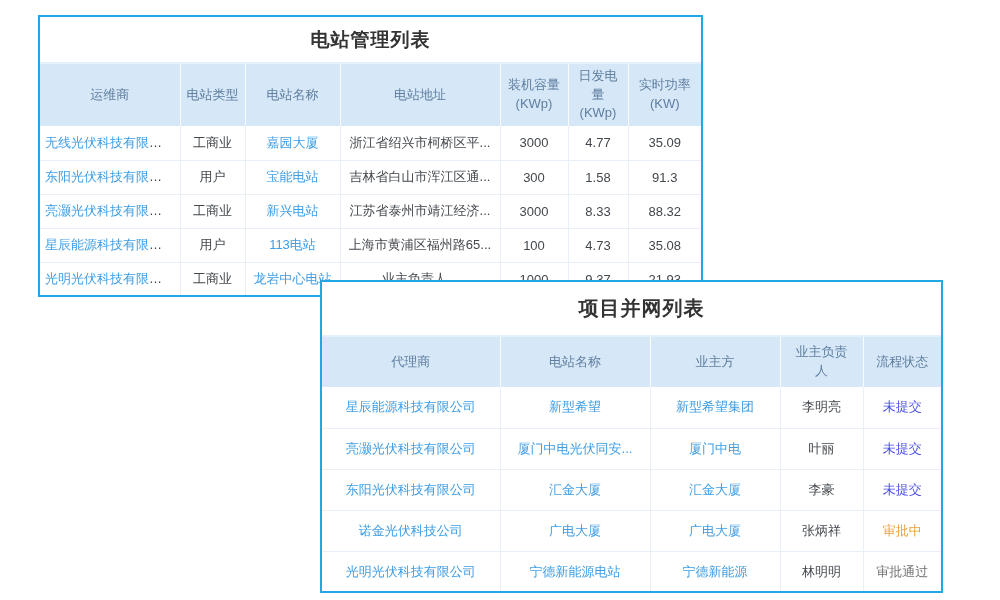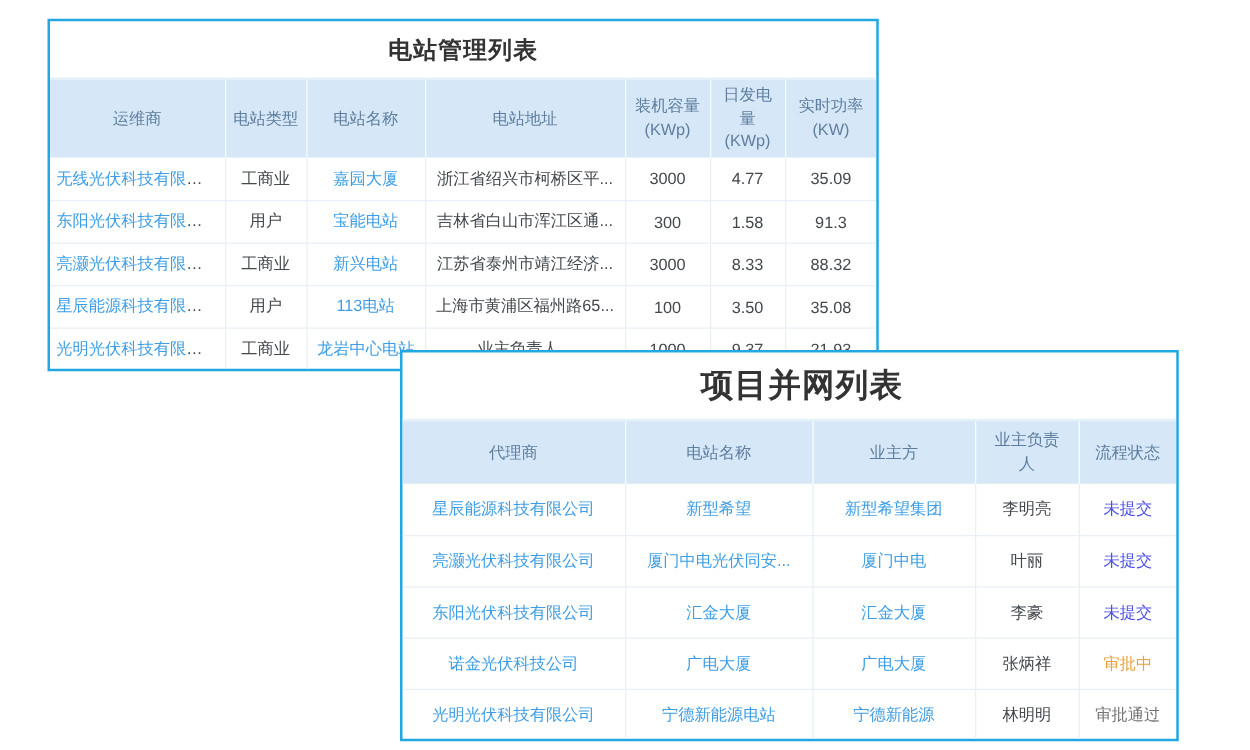--- a/index.html
+++ b/index.html
@@ -16,21 +16,21 @@
     background:#ffffff;
     border:2px solid #21A7E2;
   }
   #card1 { left:38px;  top:15px;  width:665px; height:282px; overflow:hidden; }
   #card2 { left:320px; top:280px; width:623px; height:313px; overflow:hidden; z-index:2; }
   .card-title {
     display:flex; align-items:center; justify-content:center;
     font-weight:bold; color:#333333; letter-spacing:1px;
   }
   #card1 .card-title { height:45px; font-size:19px; }
-  #card2 .card-title { height:53px; font-size:26px;margin-left:20px; }
+  #card2 .card-title { height:53px; font-size:20px;margin-left:20px; }
   table { border-collapse:collapse; table-layout:fixed; width:100%; }
   th {
     background:#D6E8F7;
     color:#5E7E9F;
     font-weight:normal;
     font-size:13px;
     line-height:1.45;
     text-align:center;
     vertical-align:middle;
     border-top:2px solid #E4F1FA;
@@ -114,21 +114,21 @@
           <td>8.33</td>
           <td>88.32</td>
         </tr>
 
         <tr>
           <td><span class="link">星辰能源科技有限公司</span></td>
           <td>用户</td>
           <td><span class="link">113电站</span></td>
           <td>上海市黄浦区福州路65...</td>
           <td>100</td>
-          <td>3.50</td>
+          <td>4.73</td>
           <td>35.08</td>
         </tr>
 
         <tr>
           <td><span class="link">光明光伏科技有限公司</span></td>
           <td>工商业</td>
           <td><span class="link">龙岩中心电站</span></td>
           <td>业主负责人...</td>
           <td>1000</td>
           <td>9.37</td>

